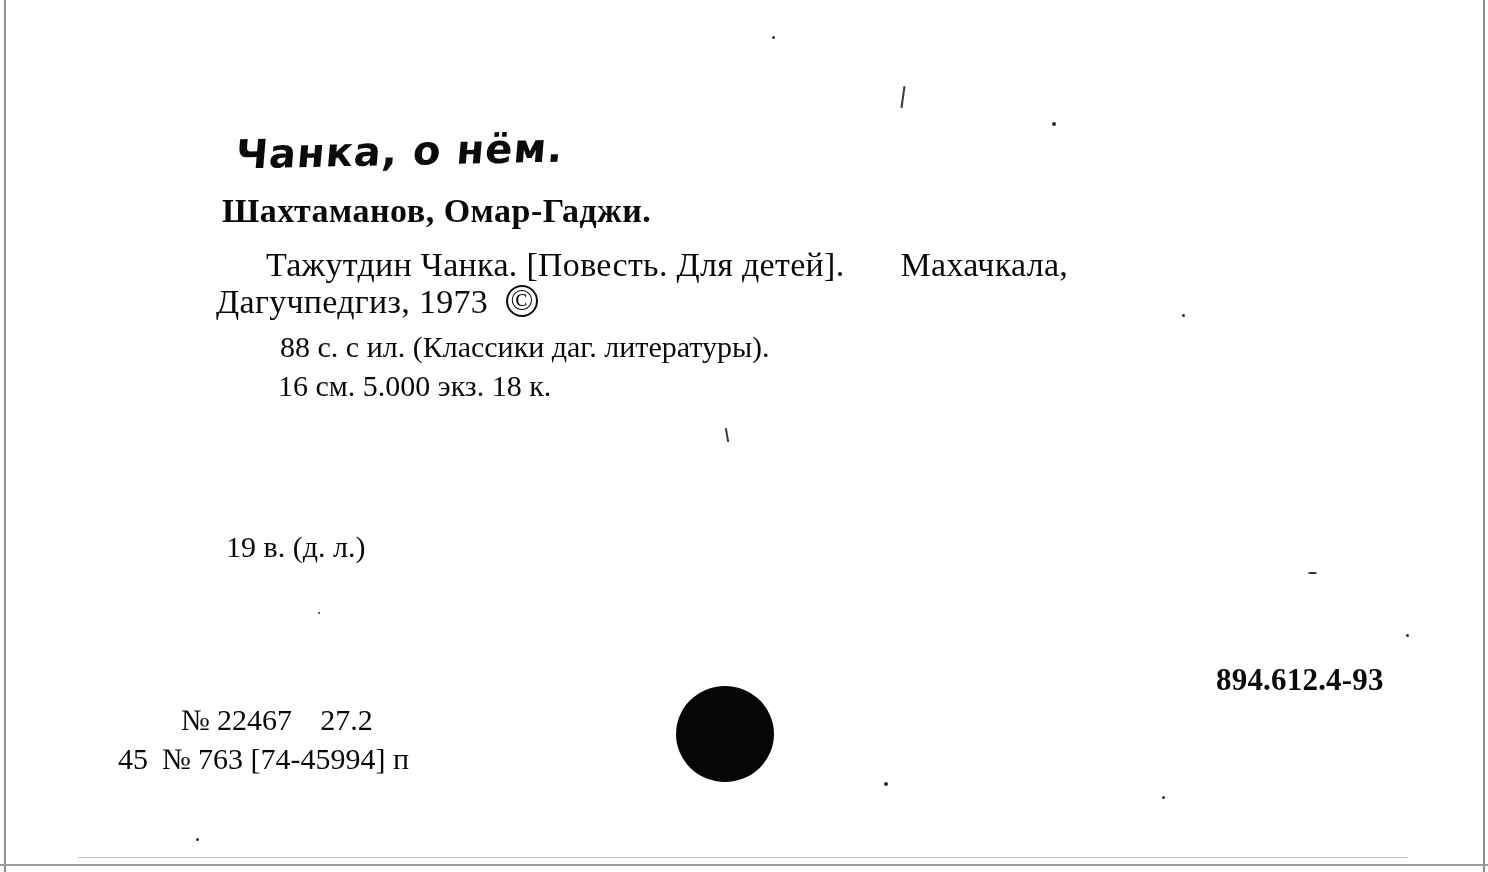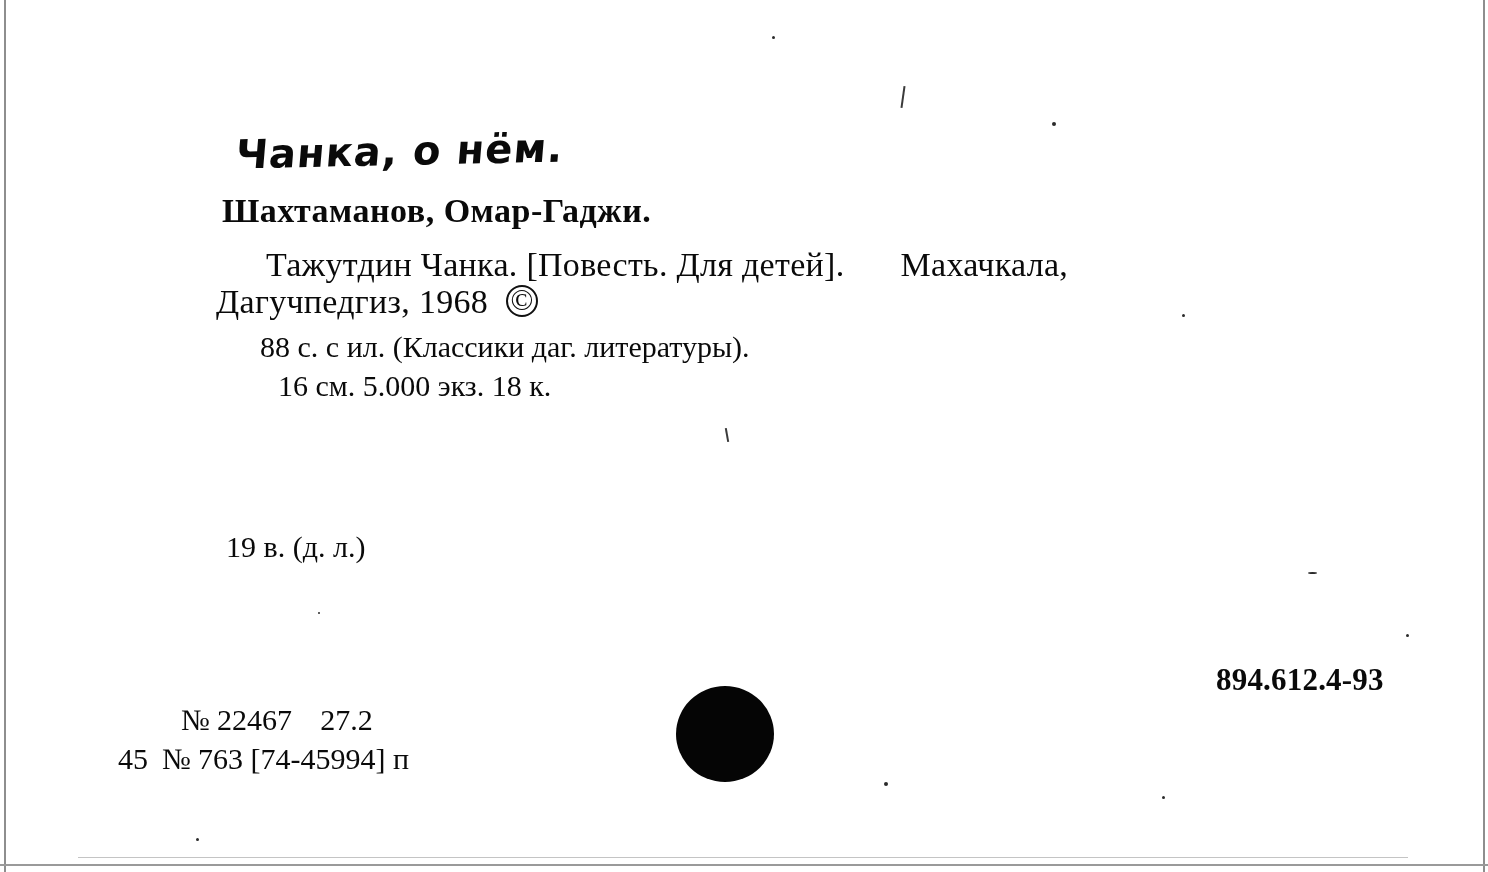--- a/index.html
+++ b/index.html
@@ -97,21 +97,21 @@
     border: 2px solid #111;
     border-radius: 50%;
     width: 28px;
     height: 28px;
     line-height: 26px;
     text-align: center;
     vertical-align: 3px;
   }
 
   .collation-1 {
-    left: 260px;
+    left: 280px;
     top: 330px;
     font-size: 30px;
   }
   .collation-2 {
     left: 278px;
     top: 369px;
     font-size: 30px;
     text-align: right;
   }
 
@@ -201,21 +201,21 @@
 
   <div class="handwritten">Чанка, о нём.</div>
 
   <div class="line author">Шахтаманов, Омар-Гаджи.</div>
 
   <div class="line title-line">
     <span>Тажутдин Чанка. [Повесть. Для детей].</span><span class="gap"></span><span>Махачкала,</span>
   </div>
 
   <div class="line imprint-line">
-    <span>Дагучпедгиз, 1968</span><span class="copy-mark">©</span>
+    <span>Дагучпедгиз, 1973</span><span class="copy-mark">©</span>
   </div>
 
   <div class="line collation-1">88 с. с ил. (Классики даг. литературы).</div>
 
   <div class="line collation-2">16 см. 5.000 экз. 18 к.</div>
 
 
   <div class="line tracing-2">19 в. (д. л.)</div>
 
   <div class="line classmark">894.612.4-93</div>

